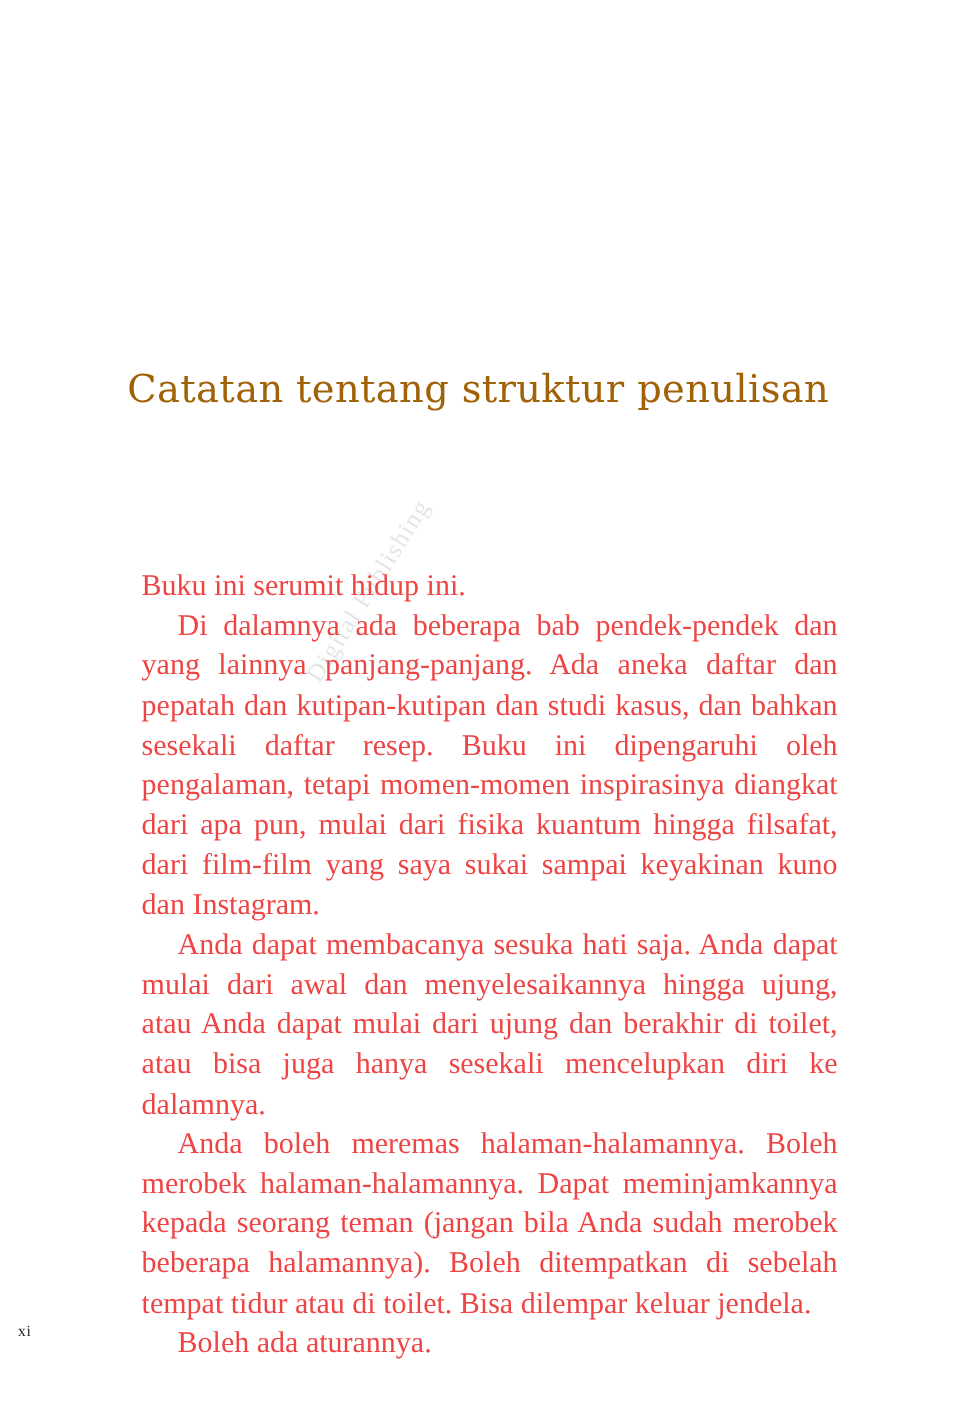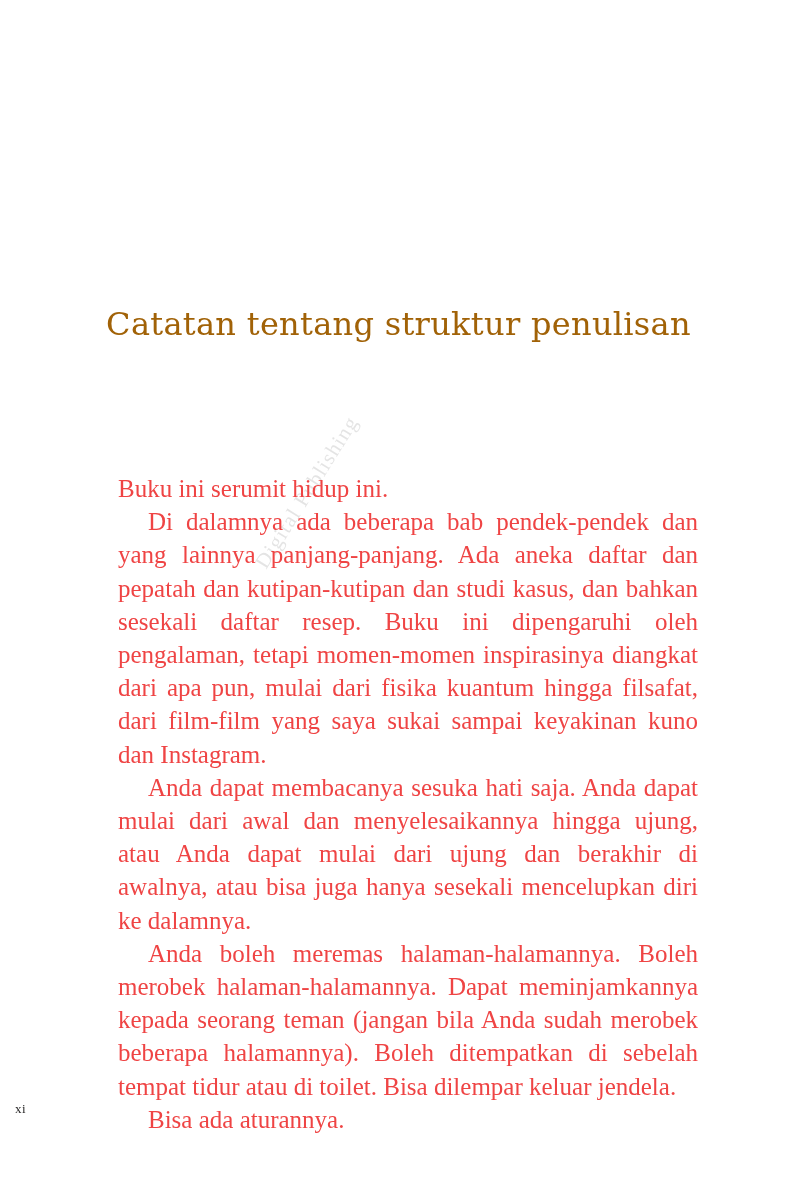--- a/index.html
+++ b/index.html
@@ -110,23 +110,23 @@
   </div>
 
   <h1 class="chapter-title">Catatan tentang struktur penulisan</h1>
 
   <div class="textblock">
 
     <p class="para no-indent">Buku ini serumit hidup ini.</p>
 
     <p class="para">Di dalamnya ada beberapa bab pendek-pendek dan yang lainnya panjang-panjang. Ada aneka daftar dan pepatah dan kutipan-kutipan dan studi kasus, dan bahkan sesekali daftar resep. Buku ini dipengaruhi oleh pengalaman, tetapi momen-momen inspirasinya diangkat dari apa pun, mulai dari fisika kuantum hingga filsafat, dari film-film yang saya sukai sampai keyakinan kuno dan Instagram.</p>
 
-    <p class="para">Anda dapat membacanya sesuka hati saja. Anda dapat mulai dari awal dan menyelesaikannya hingga ujung, atau Anda dapat mulai dari ujung dan berakhir di awalnya, atau bisa juga hanya sesekali mencelupkan diri ke dalamnya.</p>
+    <p class="para">Anda dapat membacanya sesuka hati saja. Anda dapat mulai dari awal dan menyelesaikannya hingga ujung, atau Anda dapat mulai dari ujung dan berakhir di toilet, atau bisa juga hanya sesekali mencelupkan diri ke dalamnya.</p>
 
     <p class="para">Anda boleh meremas halaman-halamannya. Boleh merobek halaman-halamannya. Dapat meminjamkannya kepada seorang teman (jangan bila Anda sudah merobek beberapa halamannya). Boleh ditempatkan di sebelah tempat tidur atau di toilet. Bisa dilempar keluar jendela.</p>
 
-    <p class="para last-line-left">Bisa ada aturannya.</p>
+    <p class="para last-line-left">Boleh ada aturannya.</p>
 
   </div>
 
   <div class="folio">xi</div>
 
 </div>
 
 </body></html>

